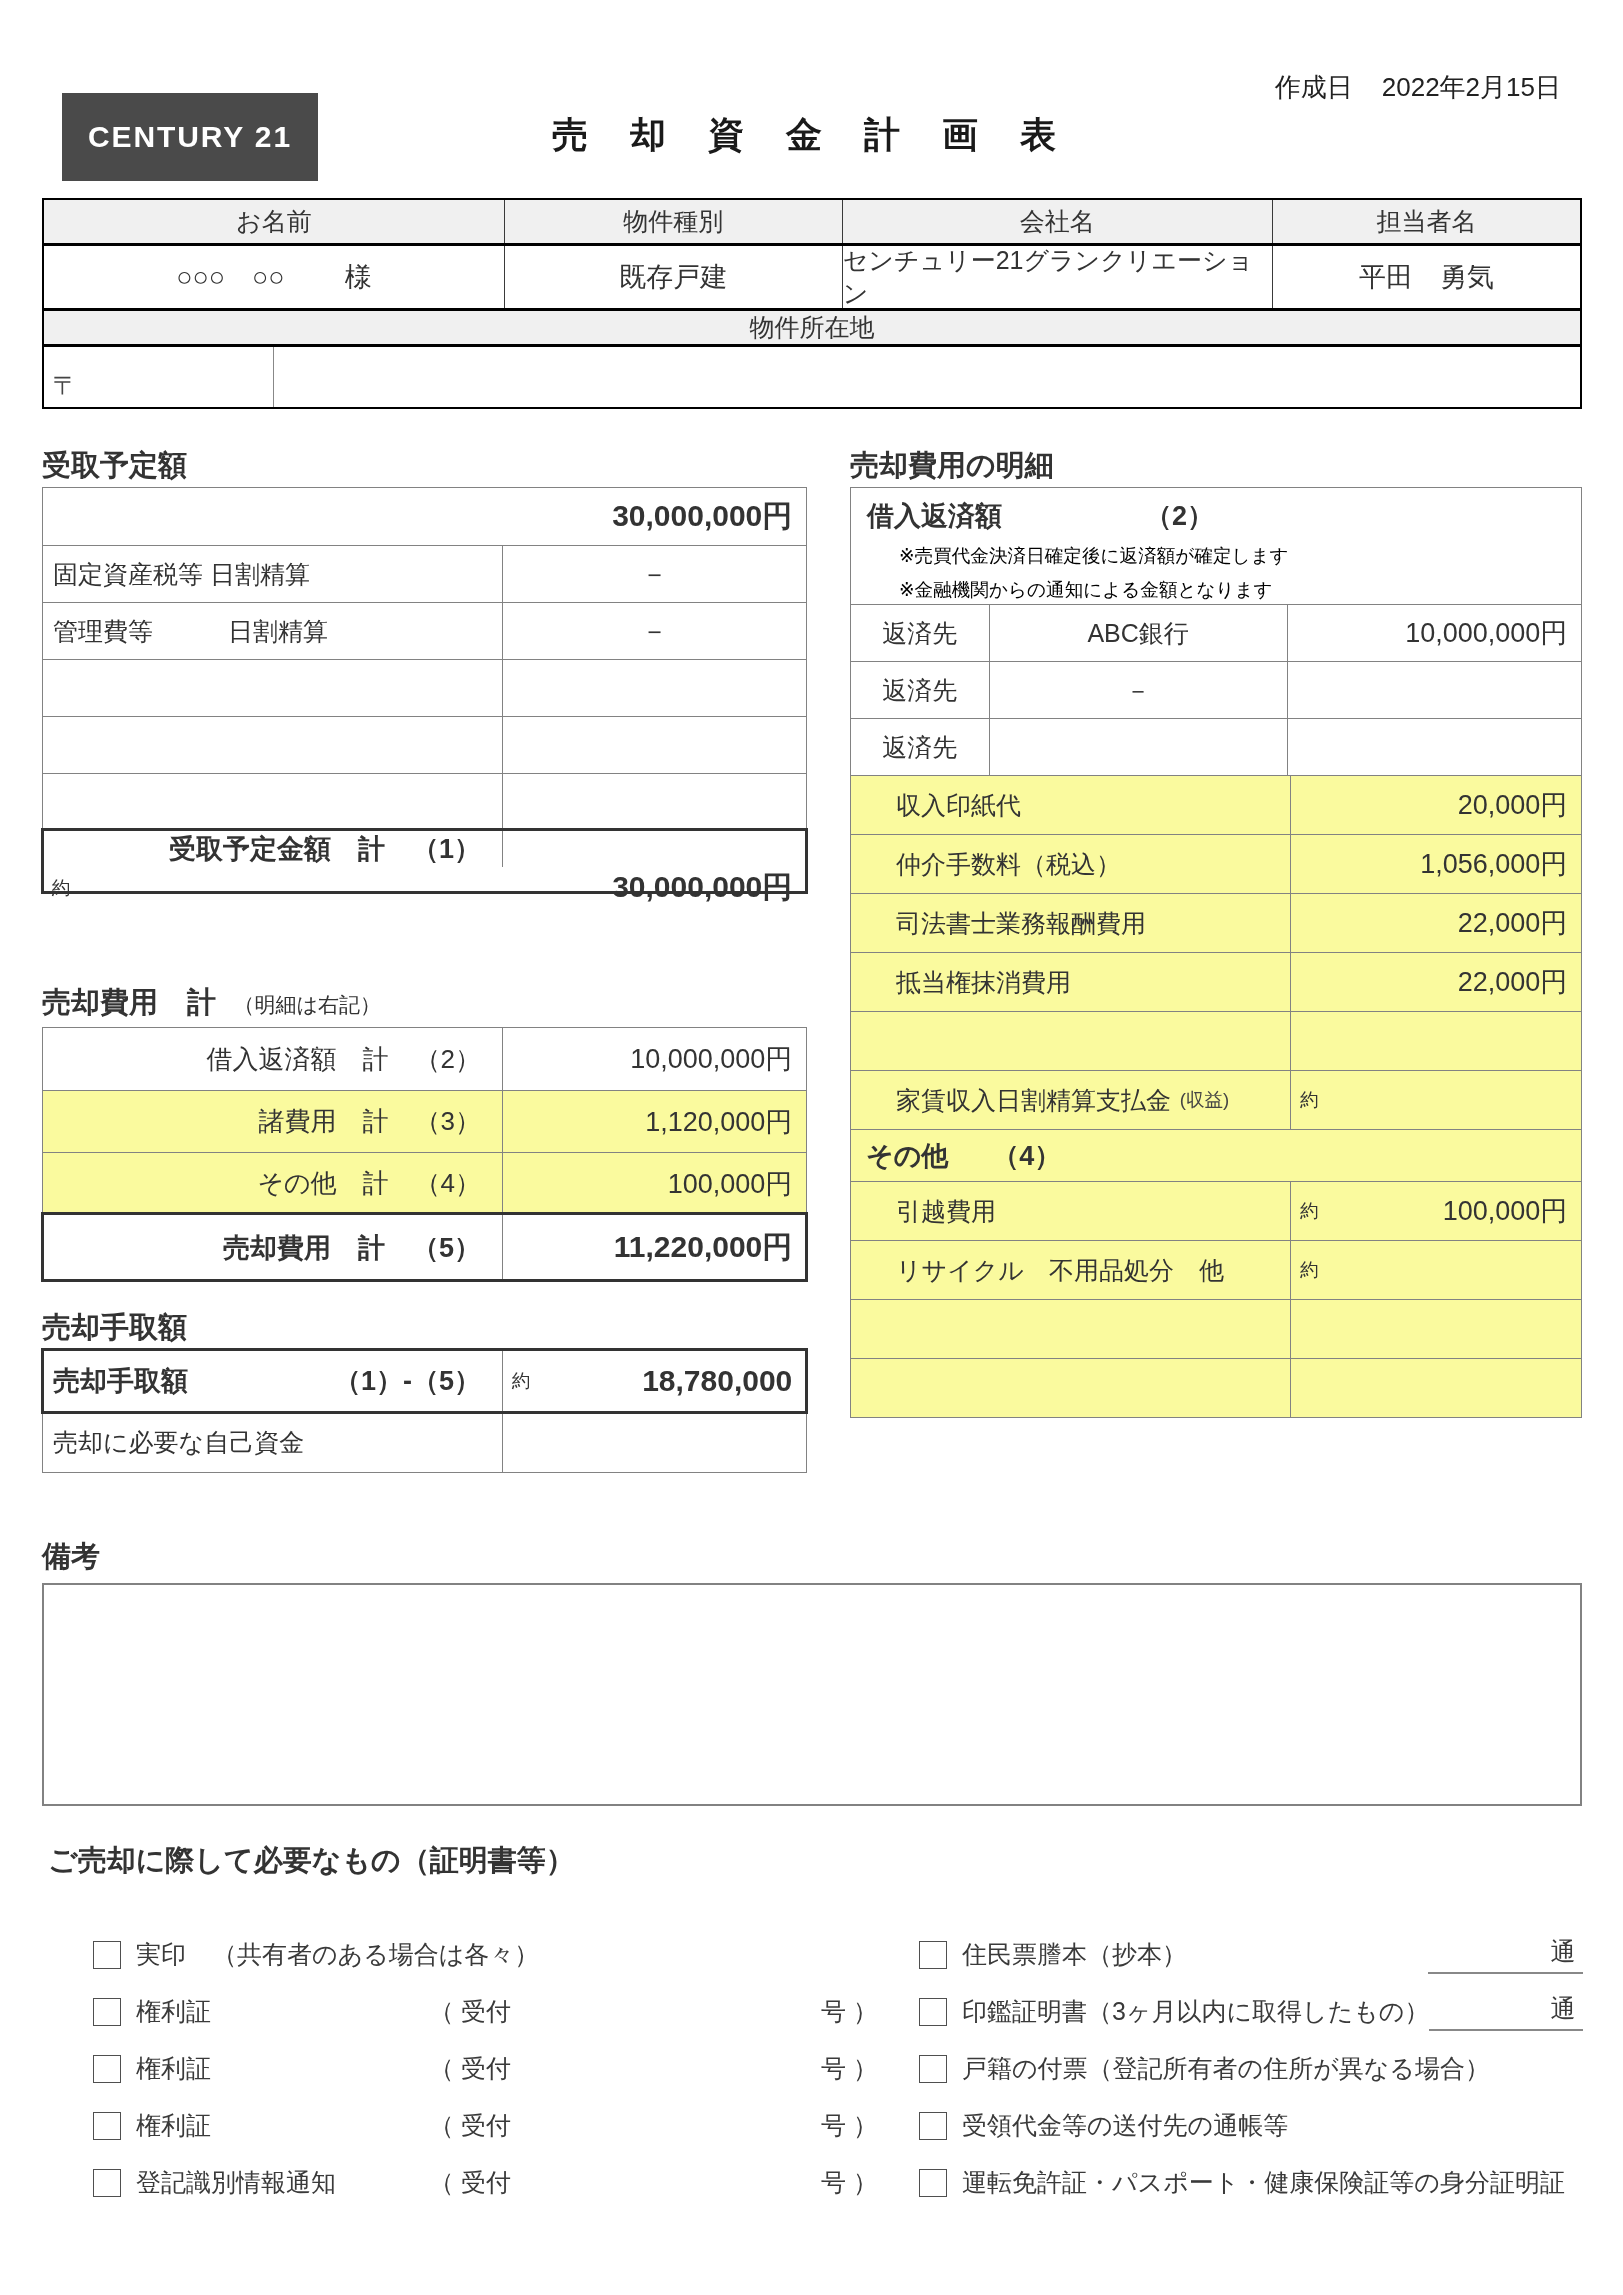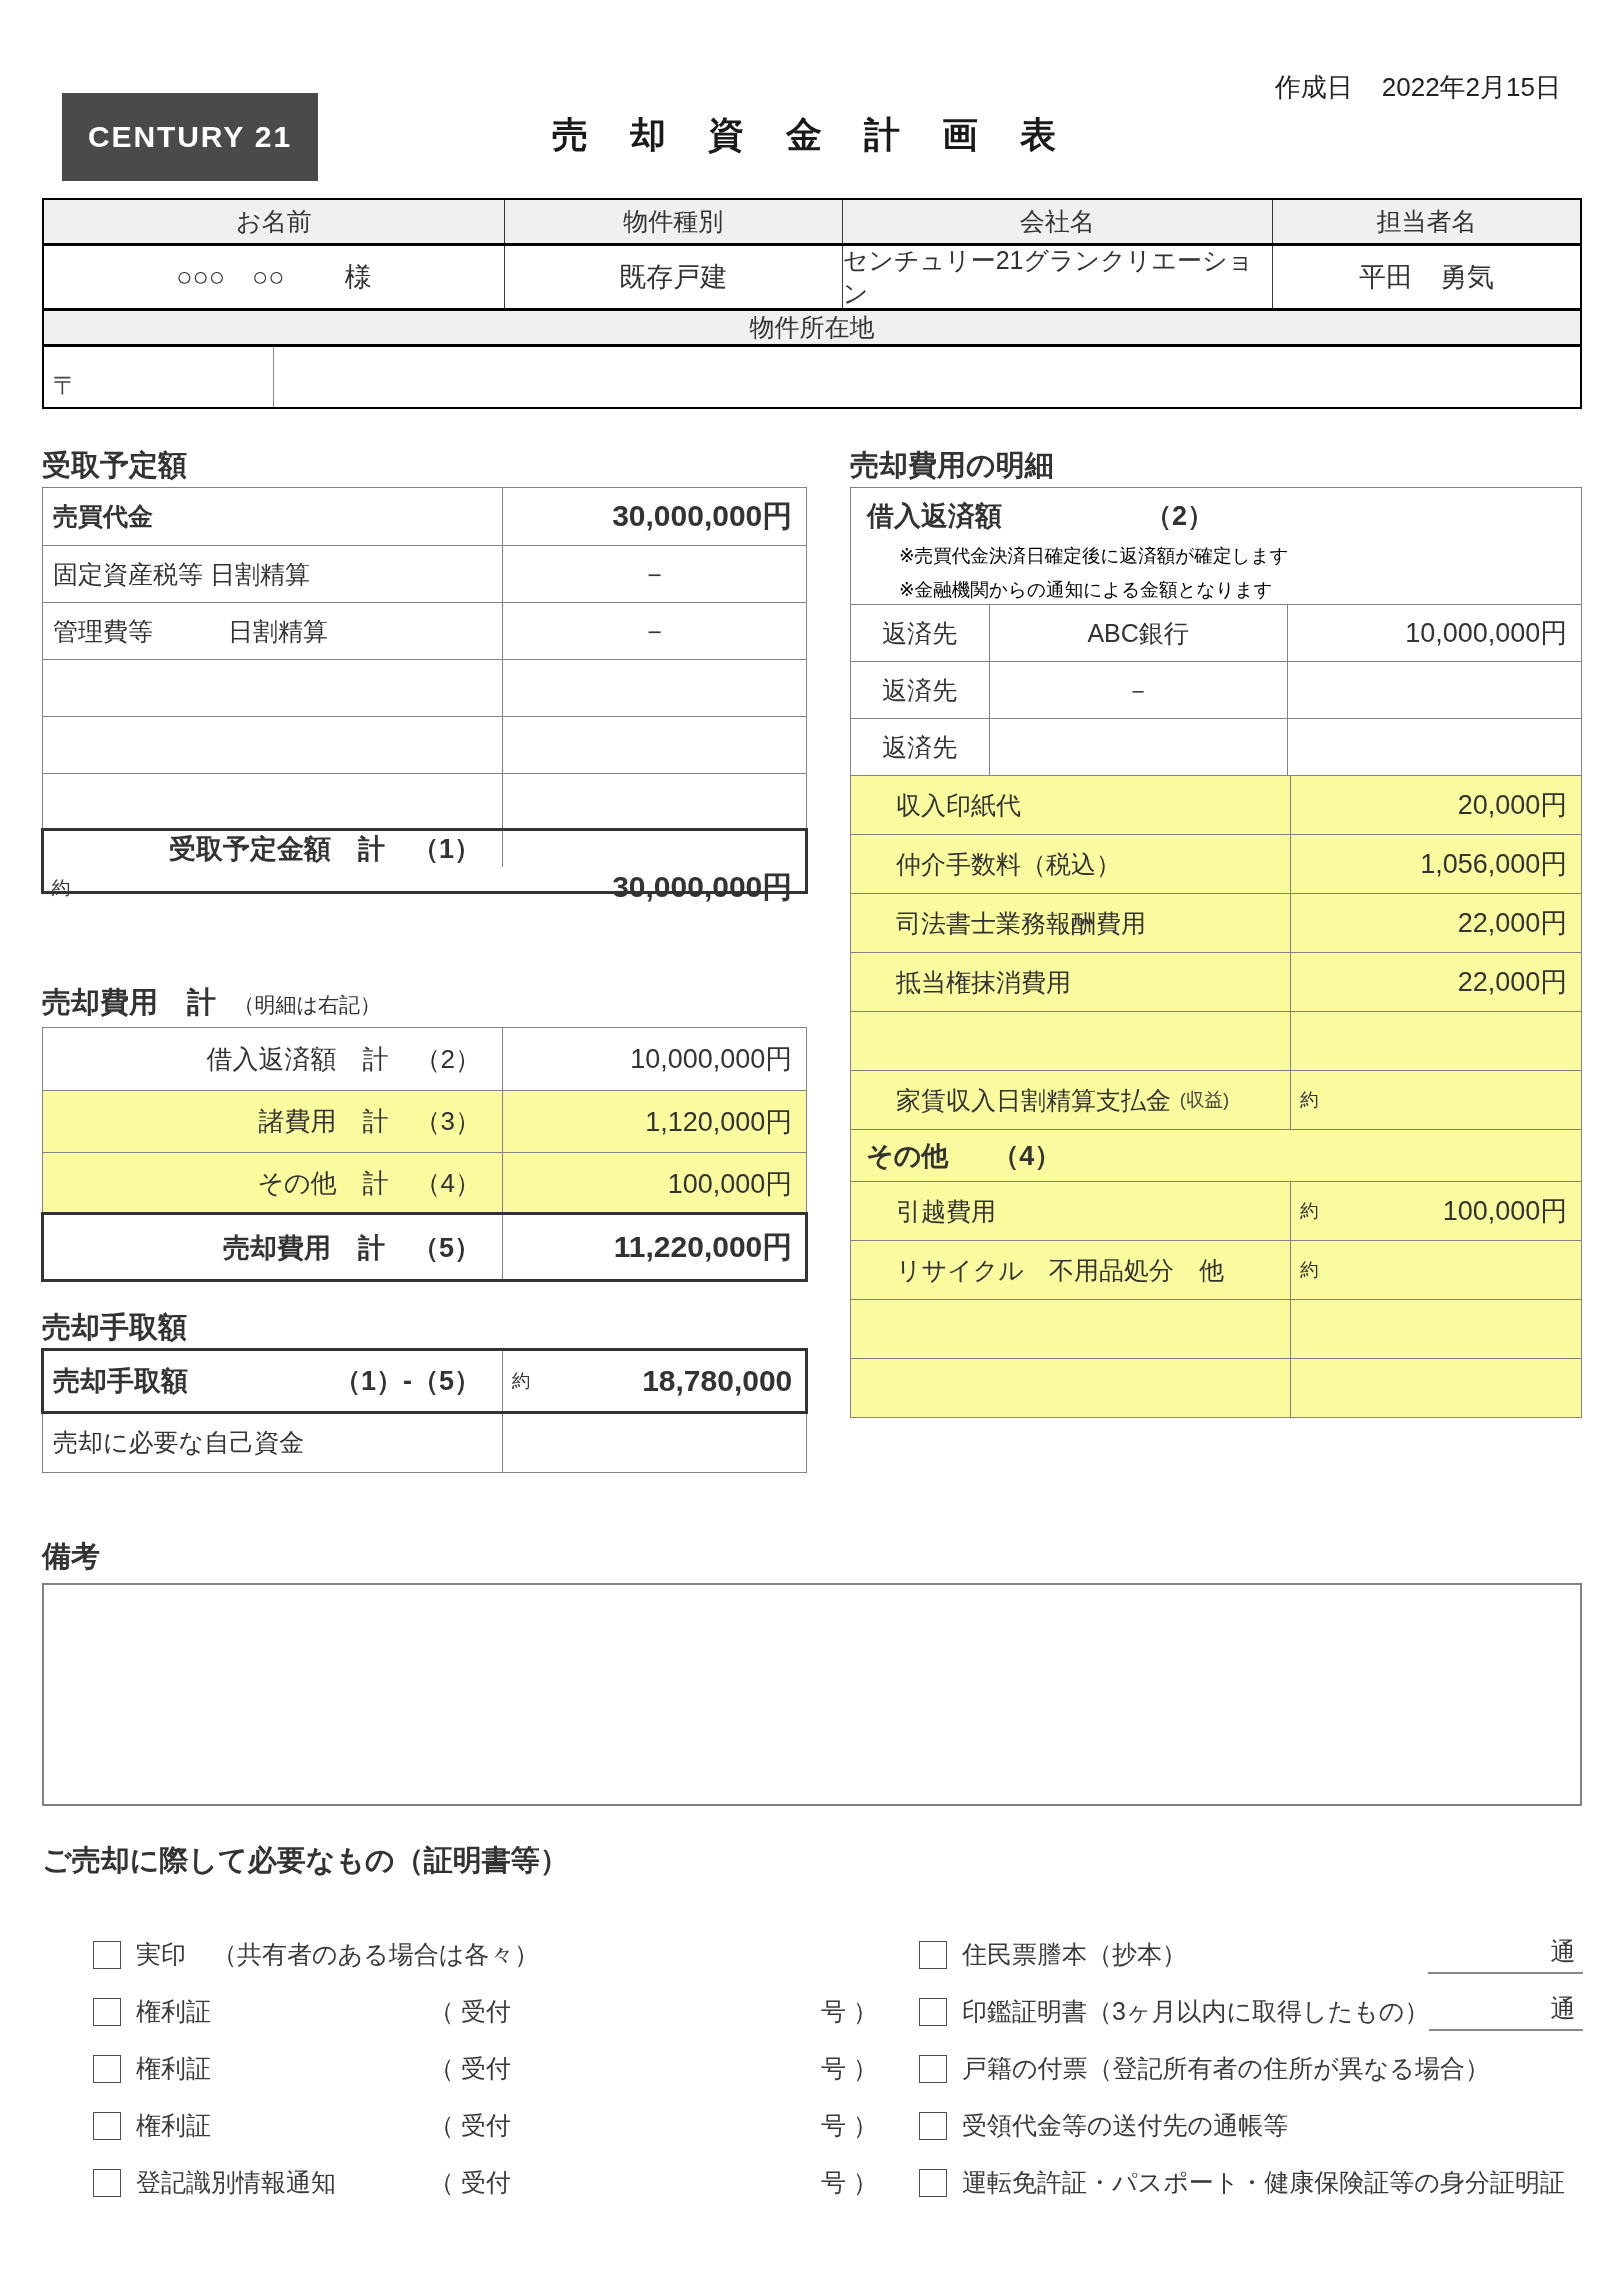--- a/index.html
+++ b/index.html
@@ -109,21 +109,20 @@
     </div>
     <div class="ct-row ct-post">
       <div class="post-cell">〒</div>
       <div class="addr-cell"></div>
     </div>
   </div>
 
   <div class="sec-head" style="left:42px; top:446px;">受取予定額</div>
   <div class="tbl" style="left:42px; top:487px; width:765px;">
     <div class="r" style="height:57px;">
-      <div class="lc pad bold">売買代金</div>
       <div class="vc right val-big">30,000,000円</div>
     </div>
     <div class="r" style="height:57px;">
       <div class="lc pad">固定資産税等 日割精算</div>
       <div class="vc center">－</div>
     </div>
     <div class="r" style="height:57px;">
       <div class="lc pad">管理費等　　　日割精算</div>
       <div class="vc center">－</div>
     </div>
@@ -273,21 +272,21 @@
     </div>
     <div class="r yellow" style="height:59px;">
       <div class="lc ind"></div>
       <div class="vc"></div>
     </div>
   </div>
 
   <div class="sec-head" style="left:42px; top:1537px;">備考</div>
   <div class="remarks-box"></div>
 
-  <div class="sec-head" style="left:42px; top:1841px;">ご売却に際して必要なもの（証明書等）</div>
+  <div class="sec-head" style="left:48px; top:1841px;">ご売却に際して必要なもの（証明書等）</div>
 
   <div class="cl-col" style="left:93px; top:1926px; width:839px;">
     <div class="cl-row">
       <span class="cbx"></span>
       <span class="cl-label">実印</span>
       <span class="cl-note">（共有者のある場合は各々）</span>
     </div>
     <div class="cl-row">
       <span class="cbx"></span>
       <span class="cl-label-fixed">権利証</span>

